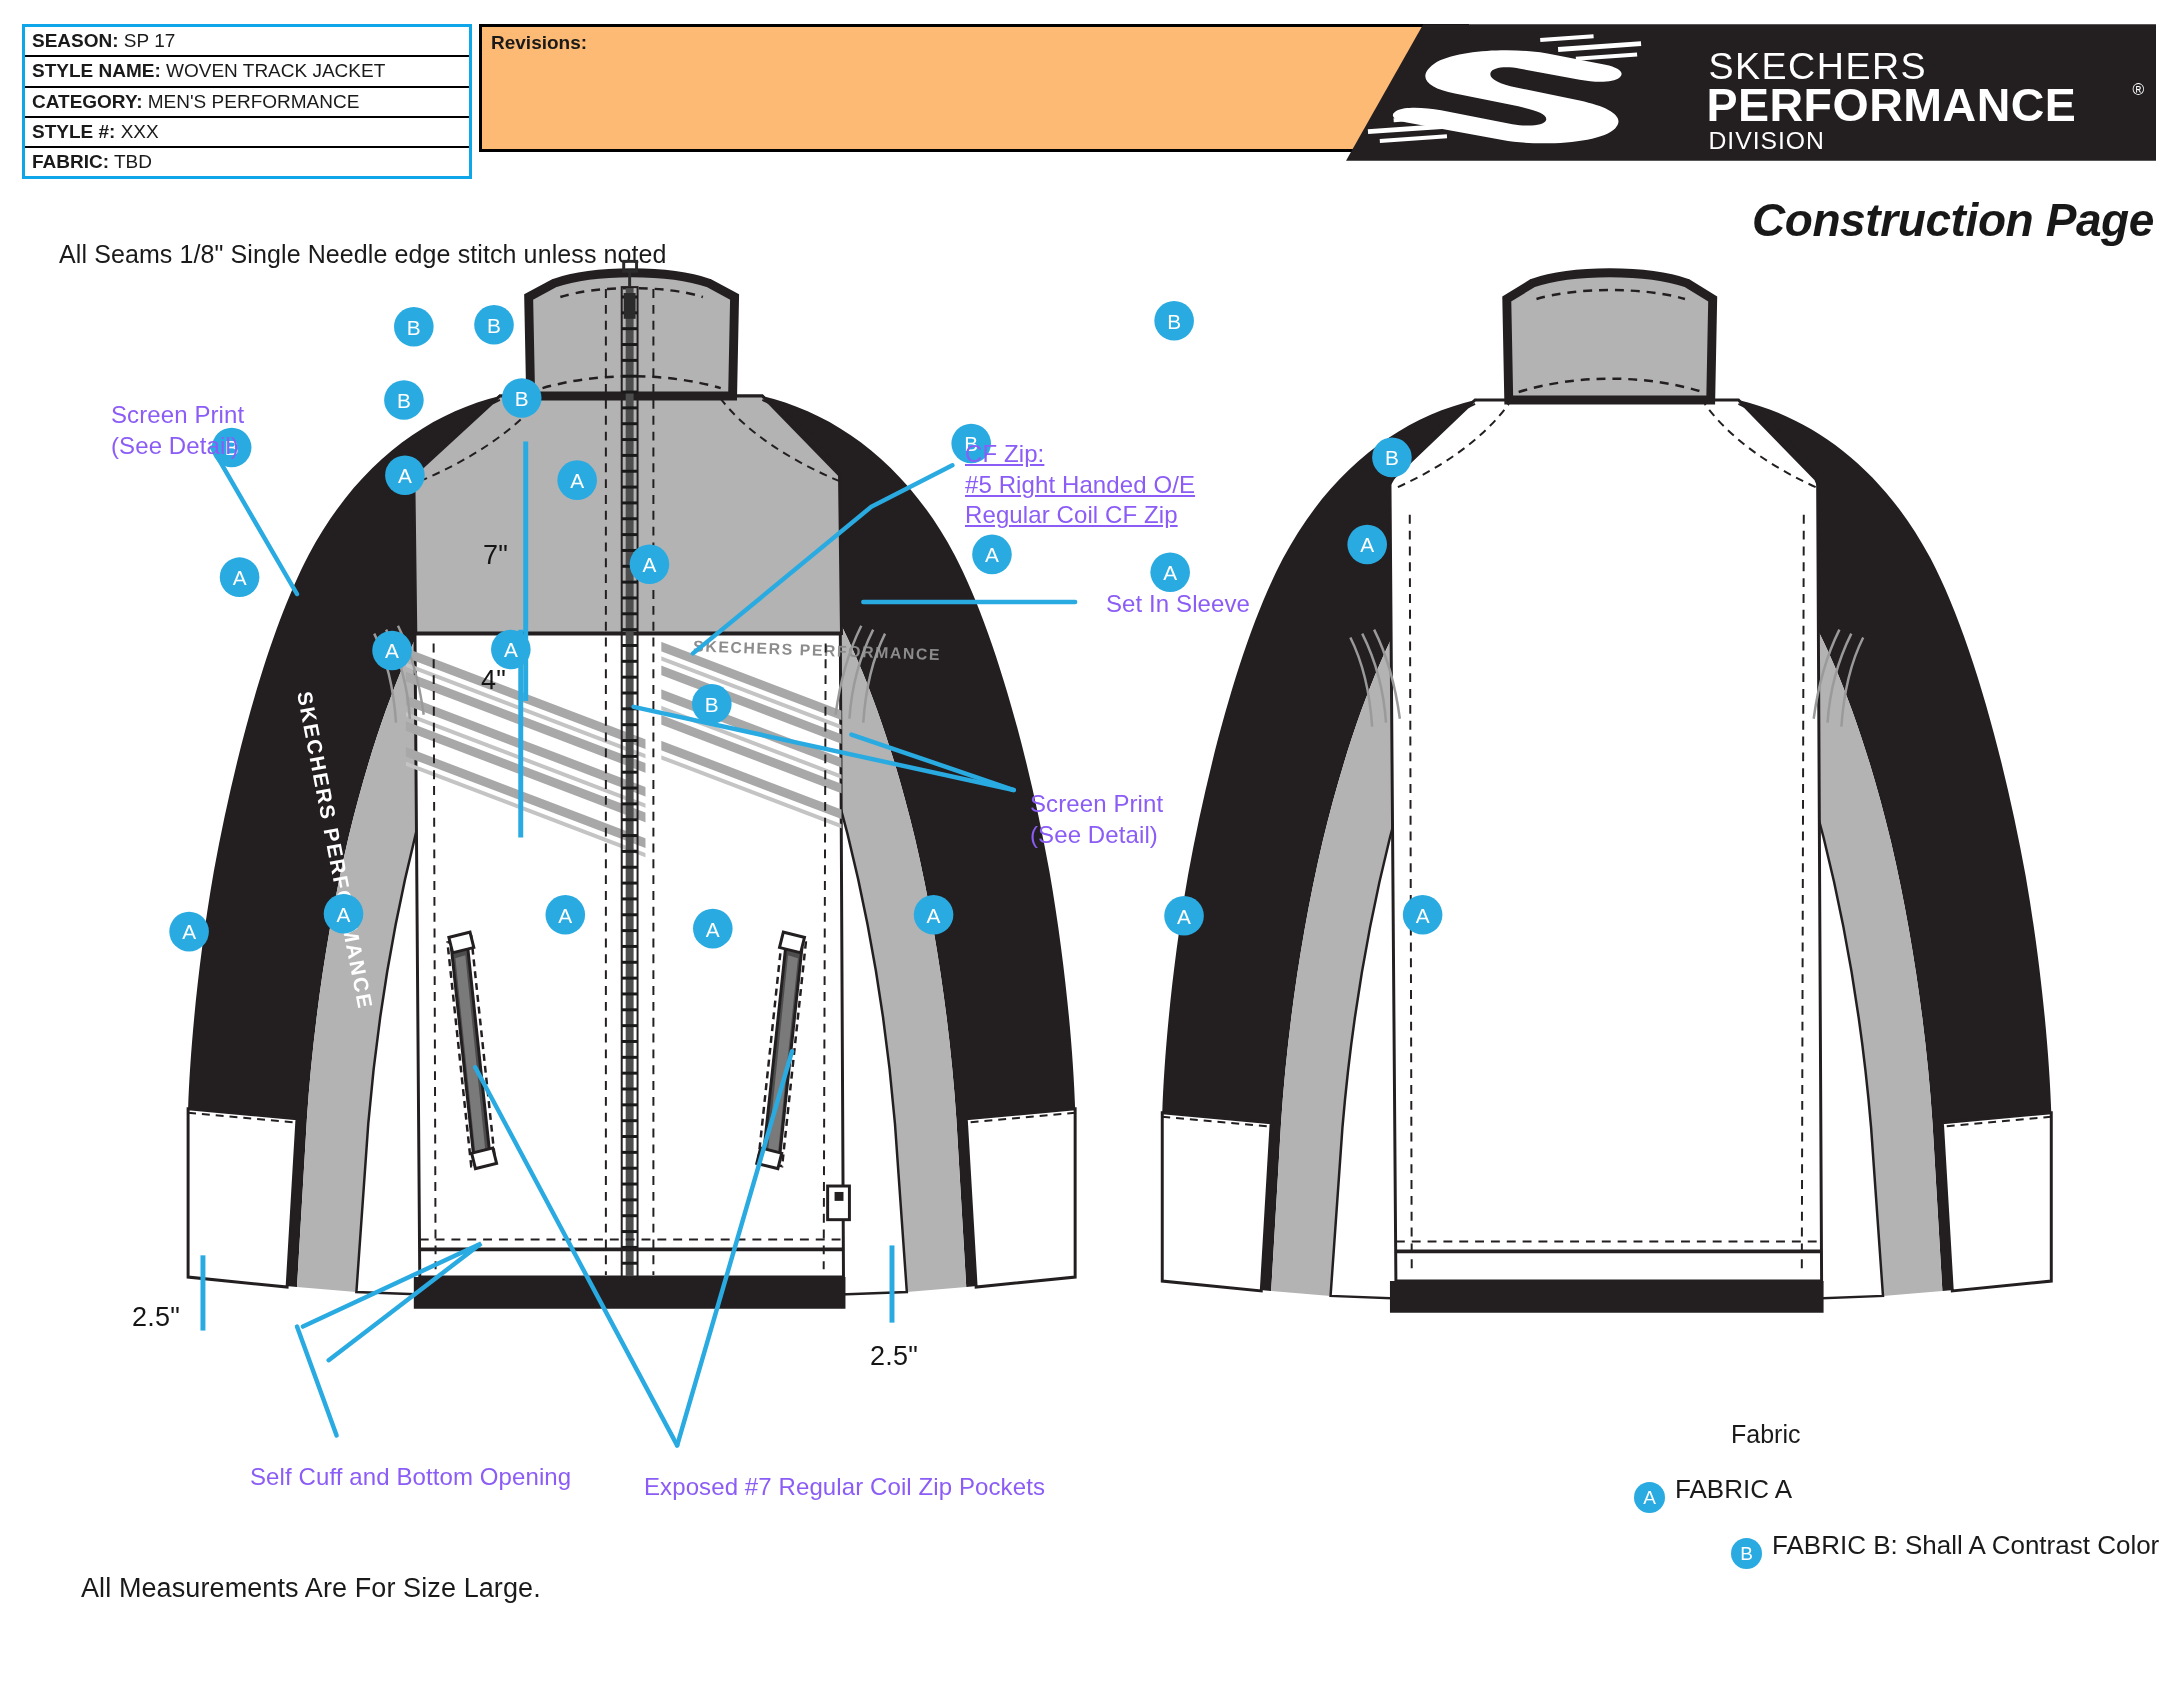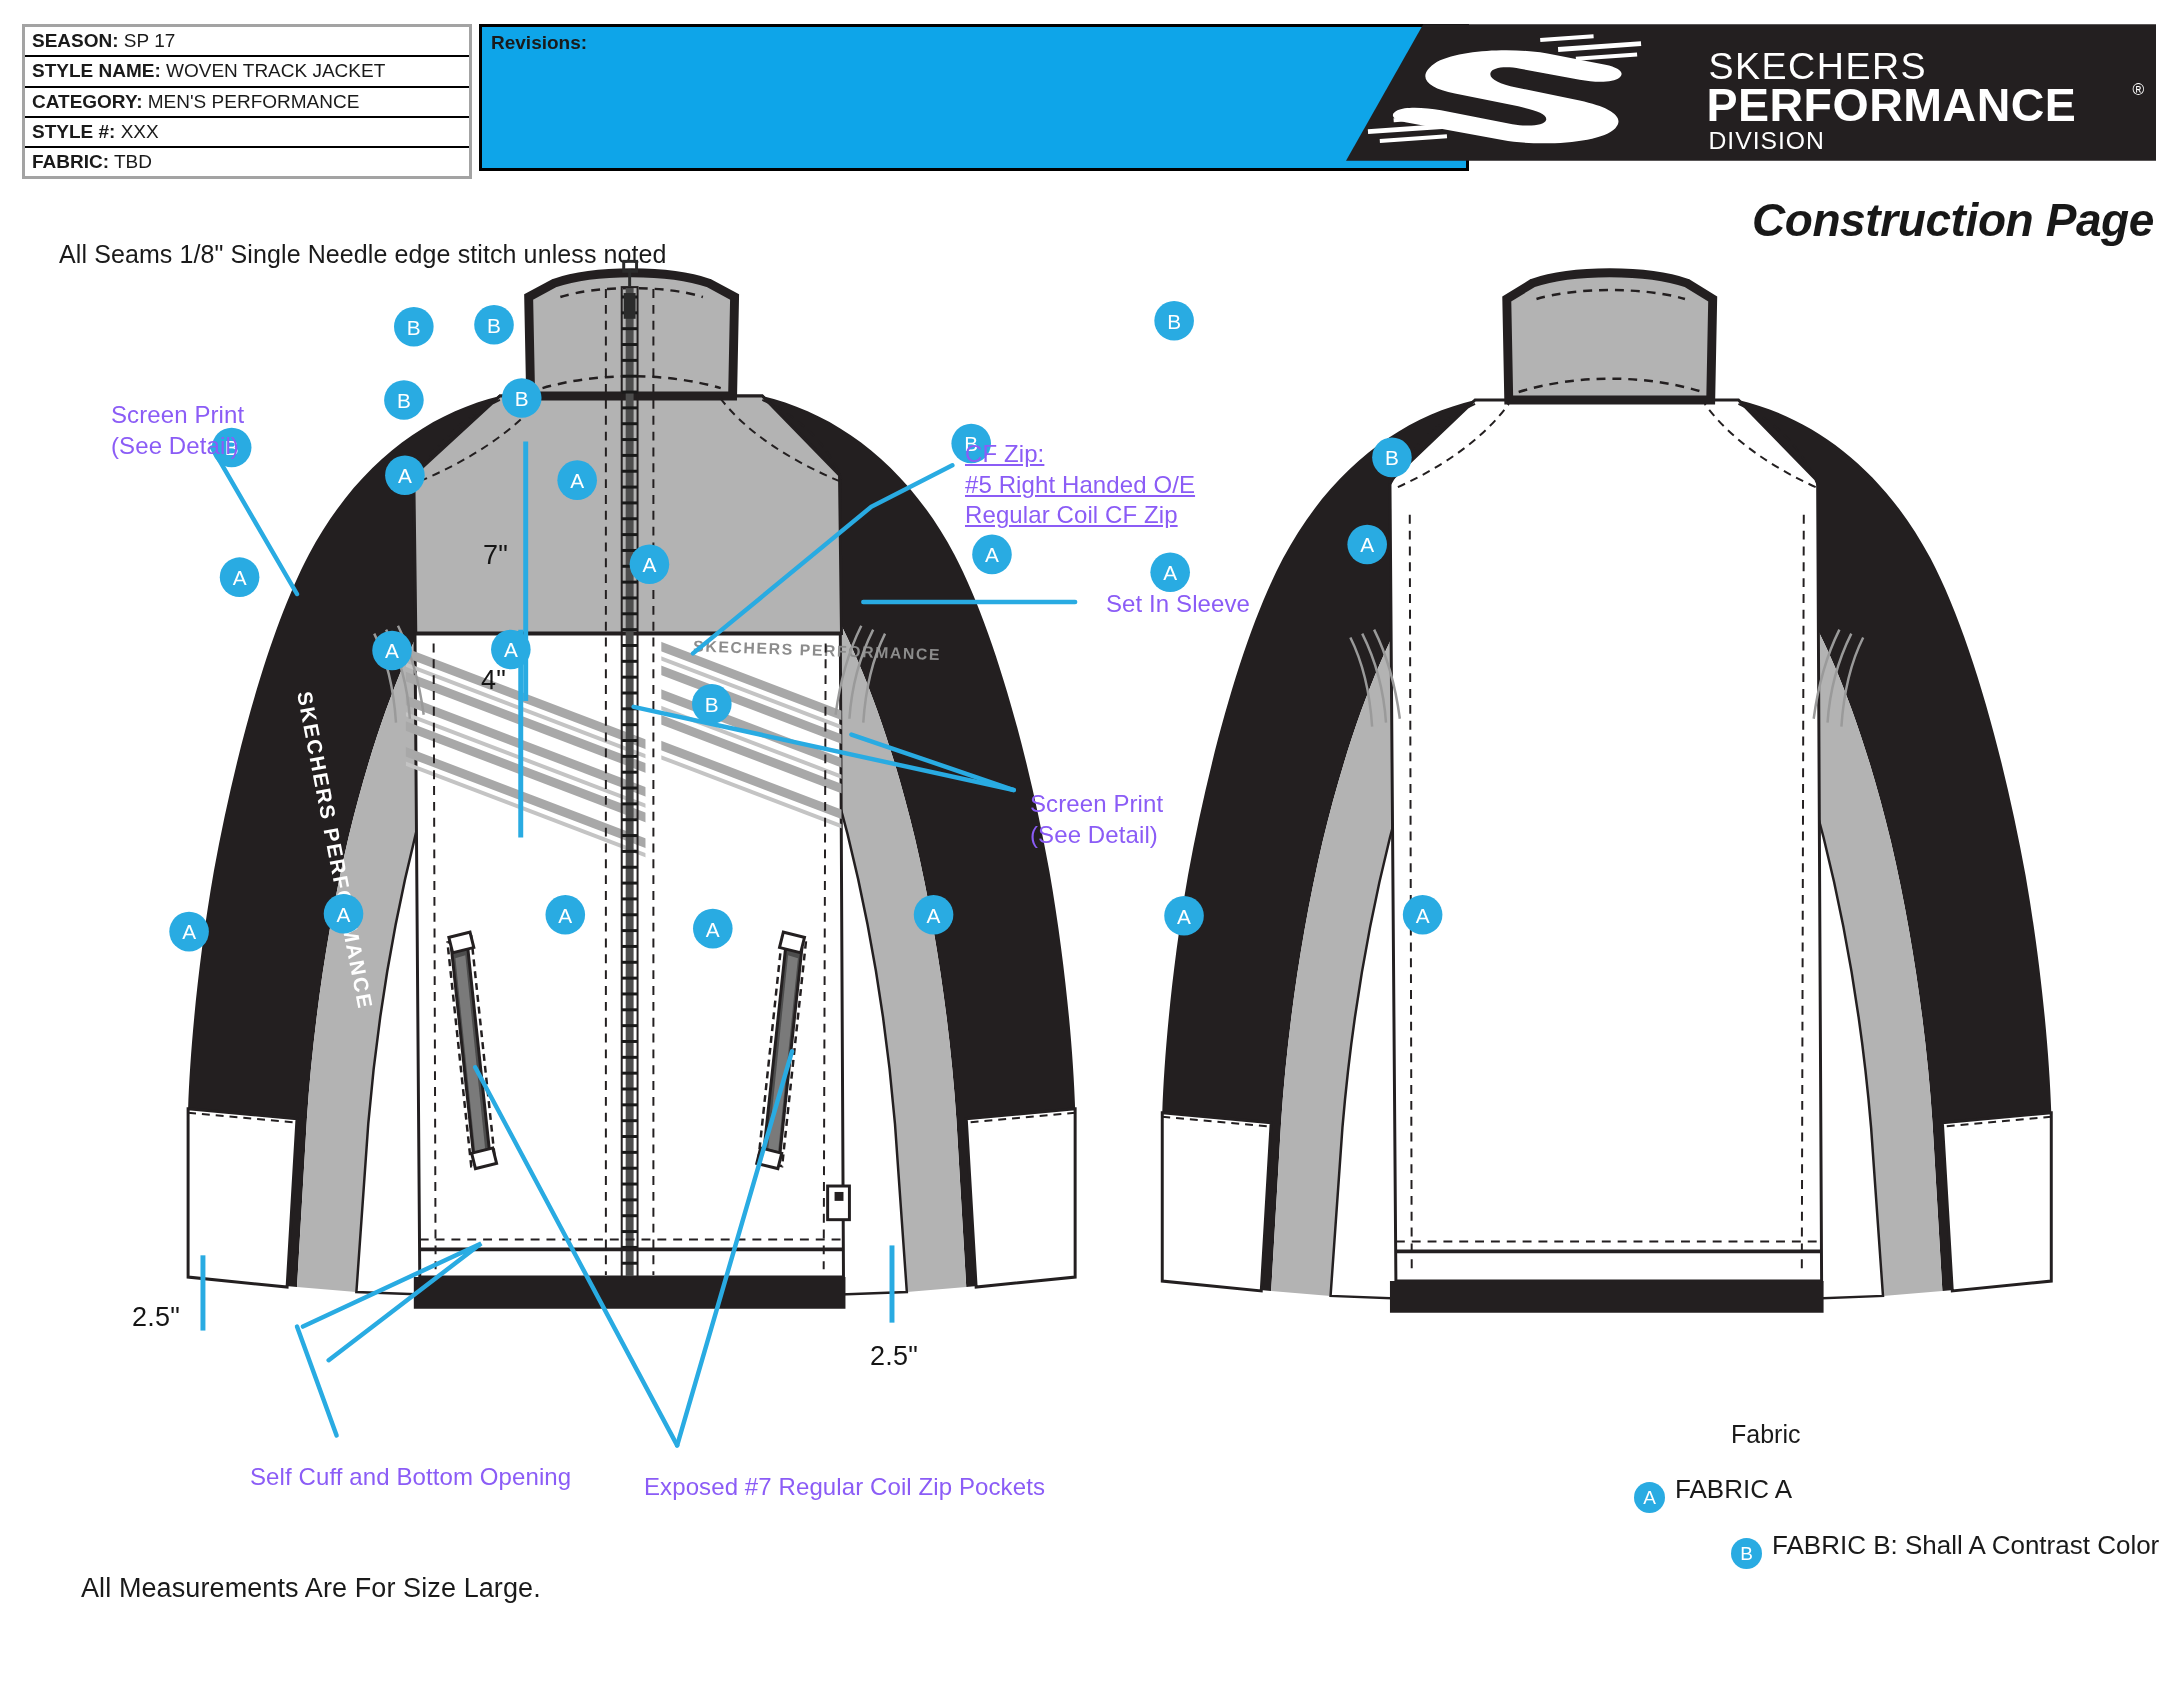--- a/index.html
+++ b/index.html
@@ -10,38 +10,38 @@
     font-family:"Liberation Sans", sans-serif;
     color:#1a1a1a;
     position:relative;
     overflow:hidden;
   }
   .page { position:absolute; inset:0; }
 
   
   .spec-table {
     position:absolute; left:22px; top:24px;
-    width:450px; border:3px solid #a3a3a3; border-collapse:collapse;
+    width:450px; border:3px solid #0ea5e9; border-collapse:collapse;
     background:#fff;
   }
   .spec-table td {
     border-bottom:2px solid #000;
     padding:3px 7px 4px 7px;
     font-size:19px; line-height:1.12;
     white-space:nowrap;
     height:27px;
   }
   .spec-table tr:last-child td { border-bottom:none; }
   .spec-lbl { font-weight:bold; }
   .spec-val { font-weight:normal; }
 
   .revisions-box {
     position:absolute; left:479px; top:24px;
-    width:990px; height:147px;
-    border:3px solid #000; background:#0ea5e9;
+    width:990px; height:128px;
+    border:3px solid #000; background:#fdba74;
   }
   .revisions-lbl {
     position:absolute; left:9px; top:5px;
     font-size:19px; font-weight:bold;
   }
 
   
   .banner { position:absolute; left:1346px; top:24px; width:810px; height:137px; }
   .banner svg { display:block; }
 

